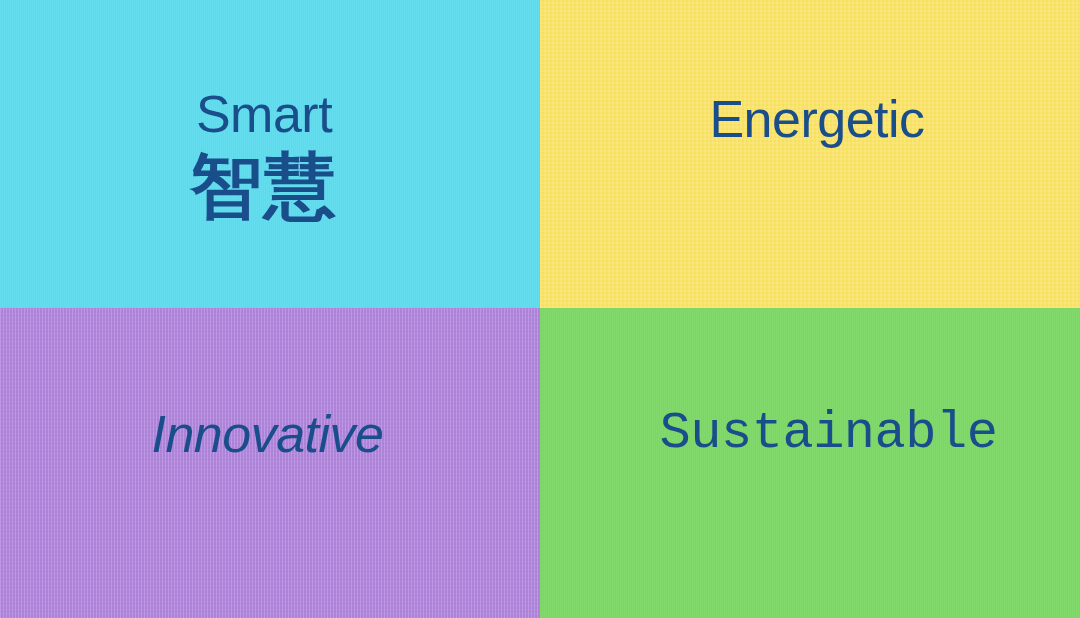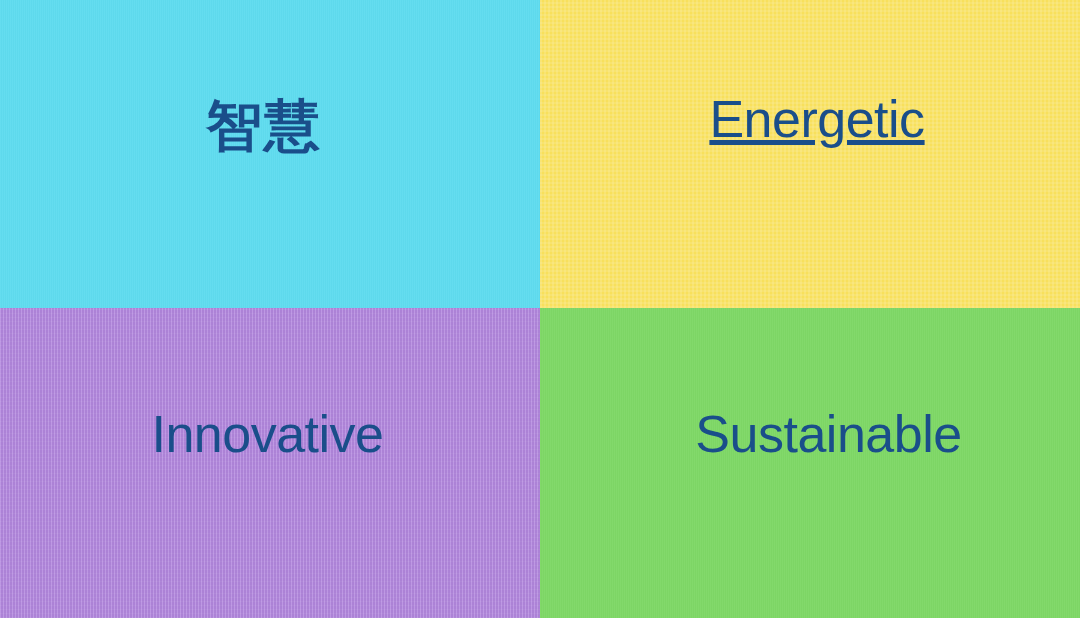--- a/index.html
+++ b/index.html
@@ -90,41 +90,42 @@
 
   .label-en {
     font-size: 52px;
     font-weight: 400;
     letter-spacing: -0.5px;
     line-height: 1;
     white-space: nowrap;
   }
 
   .label-zh {
-    font-size: 56px;
+    font-size: 72px;
     font-weight: 700;
     line-height: 1;
     margin-top: 10px;
     letter-spacing: 2px;
     white-space: nowrap;
   }
 
   
   #quadrant-smart .quadrant-text-block       { margin-top: 88px;  margin-left: -12px; }
-  #quadrant-energetic .quadrant-text-block   { margin-top: 93px;  margin-left: 14px; text-decoration: underline;  }
-  #quadrant-innovative .quadrant-text-block  { margin-top: 100px; margin-left: -5px;  }
-  #quadrant-sustainable .quadrant-text-block { margin-top: 100px; margin-left: 37px;  }
+  #quadrant-energetic .quadrant-text-block   { margin-top: 93px;  margin-left: 14px;  }
+  #quadrant-innovative .quadrant-text-block  { margin-top: 100px; margin-left: -5px; font-style: italic;  }
+  #quadrant-sustainable .quadrant-text-block { margin-top: 100px; margin-left: 37px; font-family: Liberation Mono, monospace;  }
 </style>
 </head>
 <body>
 
 <div id="quadrant-board" style="color: rgb(26, 78, 138);">
 
   <section class="quadrant tex-plain" id="quadrant-smart" style="background-color: rgb(95, 220, 239);">
     <div class="quadrant-text-block">
+      <span class="label-en">Smart</span>
       <span class="label-zh">智慧</span>
     </div>
   </section>
 
   <section class="quadrant tex-weave" id="quadrant-energetic" style="background-color: rgb(248, 224, 92);">
     <div class="quadrant-text-block">
       <span class="label-en">Energetic</span>
     </div>
   </section>
 

